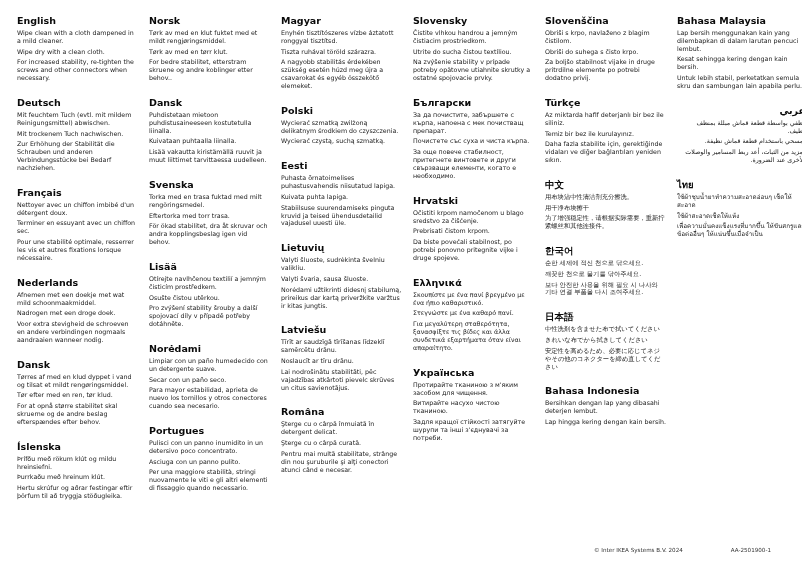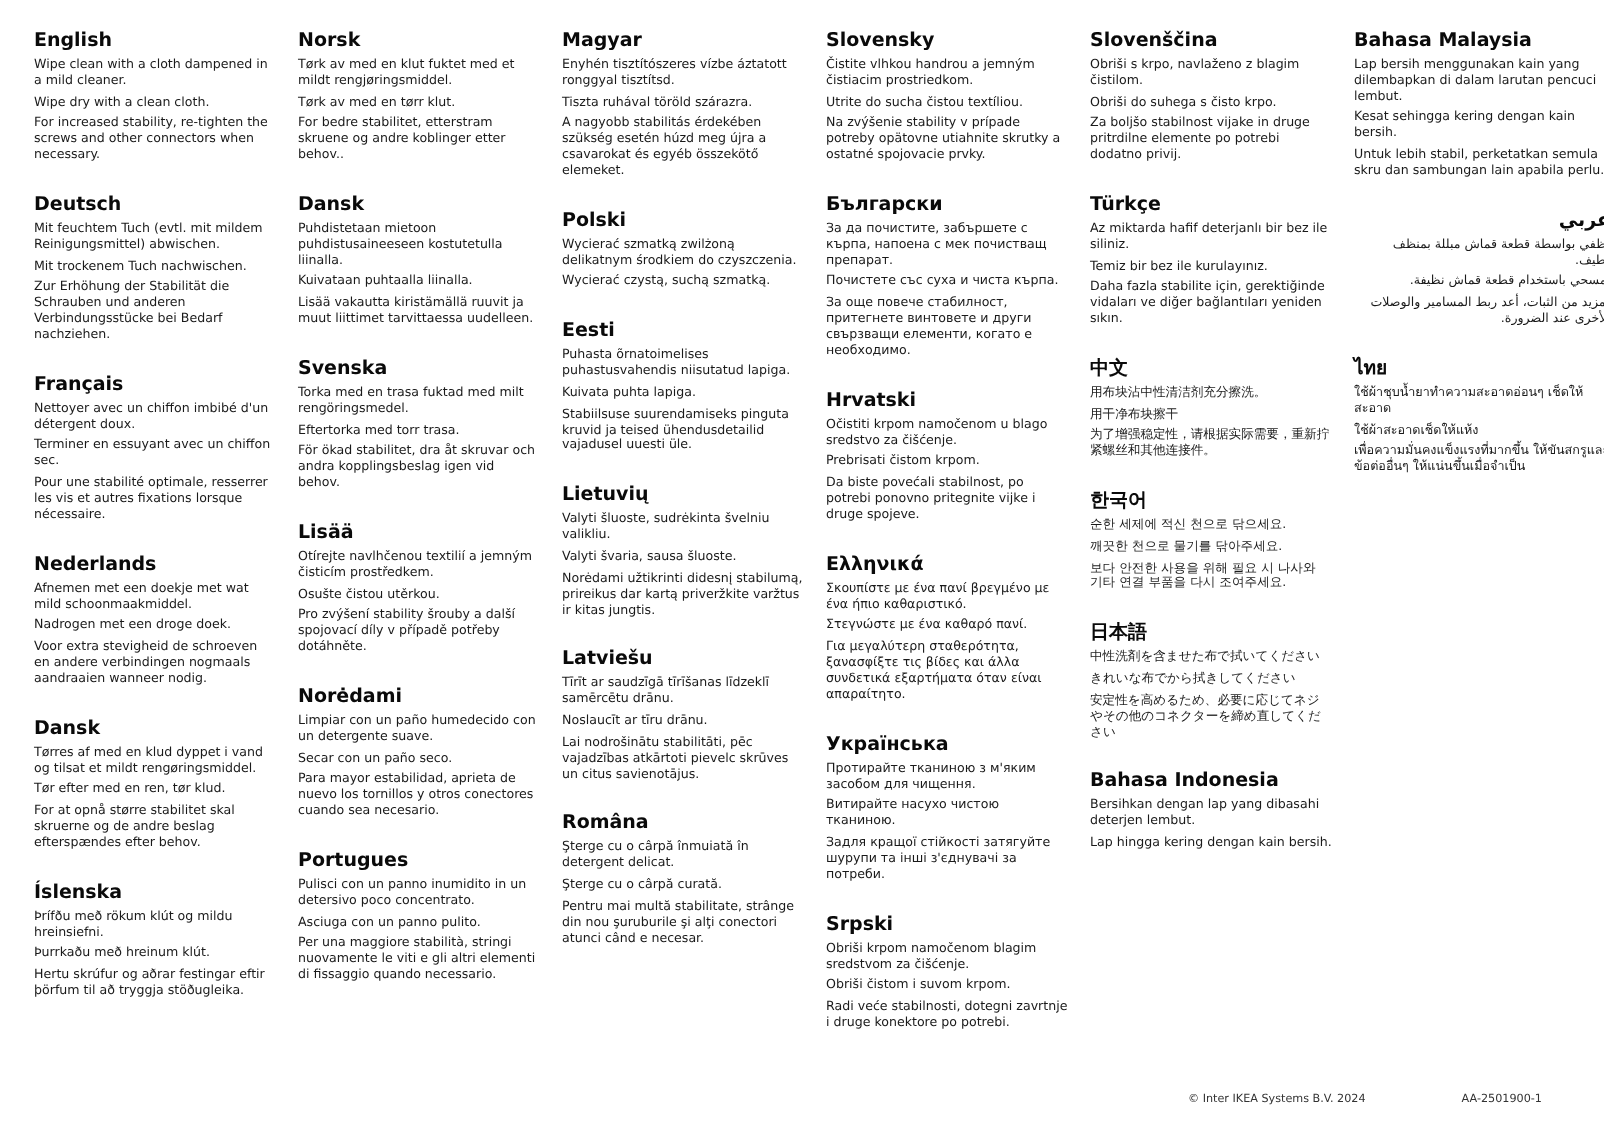--- a/index.html
+++ b/index.html
@@ -195,26 +195,20 @@
           <p>Σκουπίστε με ένα πανί βρεγμένο με ένα ήπιο καθαριστικό.</p>
           <p>Στεγνώστε με ένα καθαρό πανί.</p>
           <p>Για μεγαλύτερη σταθερότητα, ξανασφίξτε τις βίδες και άλλα συνδετικά εξαρτήματα όταν είναι απαραίτητο.</p>
         </section>
         <section class="lang-section">
           <h2>Українська</h2>
           <p>Протирайте тканиною з м'яким засобом для чищення.</p>
           <p>Витирайте насухо чистою тканиною.</p>
           <p>Задля кращої стійкості затягуйте шурупи та інші з'єднувачі за потреби.</p>
         </section>
-        <section class="lang-section">
-          <h2>Srpski</h2>
-          <p>Obriši krpom namočenom blagim sredstvom za čišćenje.</p>
-          <p>Obriši čistom i suvom krpom.</p>
-          <p>Radi veće stabilnosti, dotegni zavrtnje i druge konektore po potrebi.</p>
-        </section>
       </div>
       <div class="column">
         <section class="lang-section">
           <h2>Slovenščina</h2>
           <p>Obriši s krpo, navlaženo z blagim čistilom.</p>
           <p>Obriši do suhega s čisto krpo.</p>
           <p>Za boljšo stabilnost vijake in druge pritrdilne elemente po potrebi dodatno privij.</p>
         </section>
         <section class="lang-section">
           <h2>Türkçe</h2>

